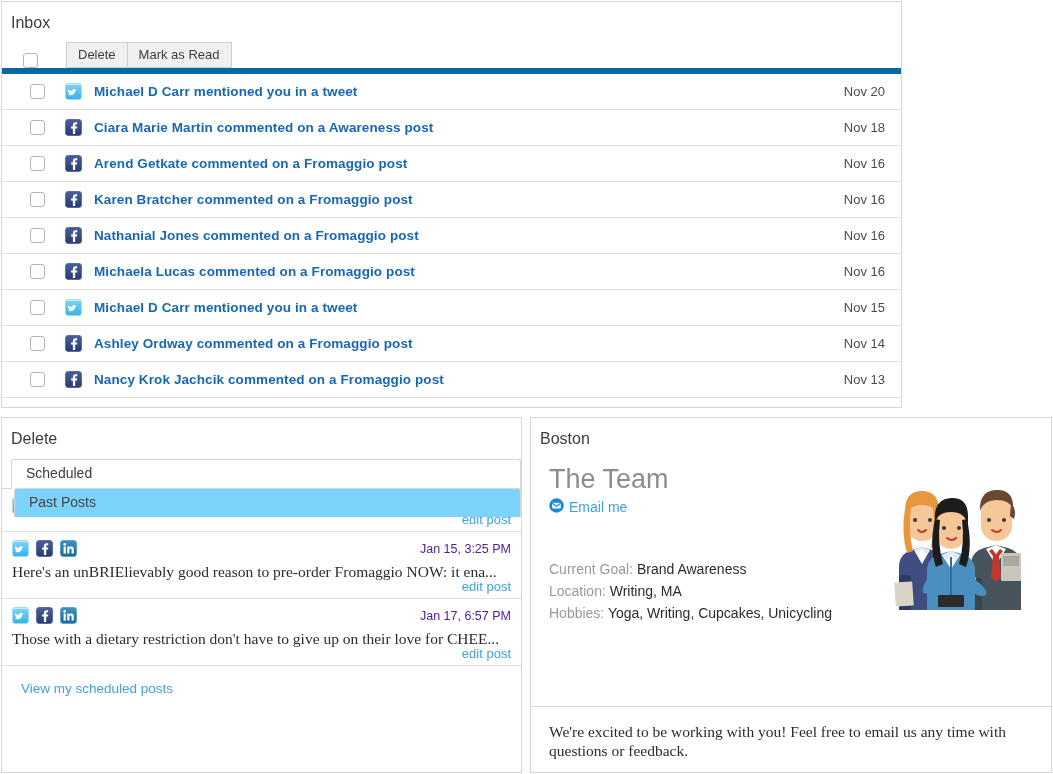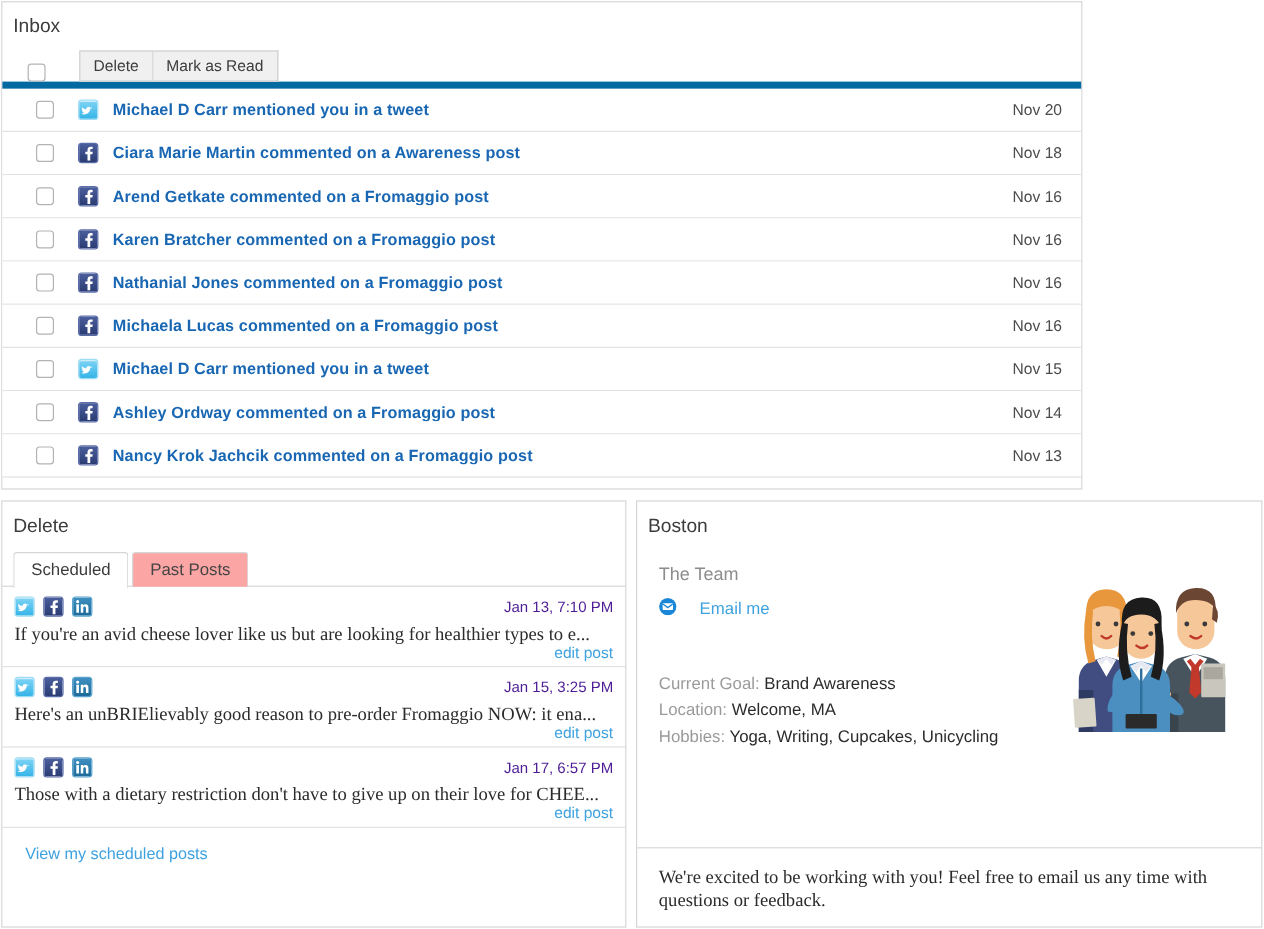--- a/index.html
+++ b/index.html
@@ -118,40 +118,40 @@
   
   #posts-panel {
     position: absolute;
     left: 1px; top: 417px;
     width: 521px; height: 356px;
     border: 1px solid #d6d6d6;
     background: #fff;
   }
   .tabs {
     display: flex;
-    align-items: flex-end;
     padding-left: 9px;
     margin-top: 9px;
     height: 30px;
     position: relative;
+    flex-direction: column;
   }
   .tabs:after {
     content: "";
     position: absolute;
     left: 0; right: 0; bottom: 0;
     border-bottom: 1px solid #d6d6d6;
     z-index: 0;
   }
   .tab {
     font-size: 14px;
     color: #444;
     padding: 5px 14px 6px 14px;
     border: 1px solid #d6d6d6;
     border-bottom: none;
-    background: #fca5a5;
+    background: #7dd3fc;
     border-radius: 3px 3px 0 0;
     position: relative;
     z-index: 1;
     cursor: pointer;
     line-height: 17px;
   }
   .tab.active {
     background: #ffffff;
     color: #3c3c3c;
     margin-bottom: -1px;
@@ -206,29 +206,29 @@
     width: 522px; height: 356px;
     border: 1px solid #d6d6d6;
     background: #fff;
   }
   .welcome-body {
     position: relative;
     height: 256px;
     padding: 16px 0 0 18px;
   }
   .team-name {
-    font-size: 15px;
+    font-size: 27px;
     color: #8d8d8d;
     font-weight: 400;
     line-height: 26px;
   }
   .email-link {
     display: flex;
     align-items: center;
-    gap: 19px;
+    gap: 5px;
     margin-top: 6px;
     font-size: 14px;
     color: #3ea2e0;
     cursor: pointer;
     width: max-content;
   }
   .meta-block { margin-top: 42px; }
   .meta-line {
     font-size: 14px;
     line-height: 22px;
@@ -406,21 +406,20 @@
             <span class="sico li" style="width: 17px; height: 17px;">
               <svg width="11" height="11" viewBox="0 0 11 11">
                 <rect x="0.6" y="3.6" width="2.2" height="7" fill="#ffffff"></rect>
                 <circle cx="1.7" cy="1.4" r="1.3" fill="#ffffff"></circle>
                 <path d="M4.3 3.6h2.1v1c.3-.6 1-1.1 2-1.1 1.6 0 2.4 1 2.4 2.9v4.2H8.6V6.9c0-1-.4-1.5-1.1-1.5-.8 0-1.1.5-1.1 1.5v3.7H4.3z" fill="#ffffff"></path>
               </svg>
             </span>
           </div>
           <div class="post-date">Jan 13, 7:10 PM</div>
         </div>
-        <div class="post-body">If you're an avid cheese lover like us but are looking for healthier types to e...</div>
         <div class="post-edit">edit post</div>
       </div>
       <div class="post-item">
         <div class="post-head">
           <div class="post-icons">
             <span class="sico tw" style="width: 17px; height: 17px;">
               <svg width="12" height="12" viewBox="0 0 12 12">
                 <path d="M9.4 4.1c-.6.3-1 .3-1.5.1.5-.3.6-.6.7-1-.4.3-.8.4-1.3.5A2 2 0 0 0 3.8 5c-1.5-.1-2.8-.8-3.6-1.9-.4.7-.2 1.6.5 2-.3 0-.6-.1-.8-.2 0 .8.6 1.5 1.3 1.7-.2.1-.5.1-.8 0 .2.7.8 1.2 1.6 1.2-.8.6-1.7.8-2.6.7 2.8 1.8 6.6.5 7.6-2.6.1-.4.2-.8.2-1.2.3-.2.6-.5.8-.9z" fill="#ffffff"></path>
               </svg>
             </span>
@@ -486,21 +485,21 @@
           <circle cx="7.5" cy="7.5" r="7.2" fill="#1a87d6"></circle>
           <rect x="3.2" y="4.8" width="8.6" height="5.6" rx="0.6" fill="#ffffff"></rect>
           <path d="M3.4 5.3 L7.5 8.3 L11.6 5.3" stroke="#1a87d6" stroke-width="1.1" fill="none"></path>
         </svg>
       </span>
       <span>Email me</span>
     </div>
 
     <div class="meta-block" id="meta-list">
         <div class="meta-line"><span class="lbl">Current Goal:</span> <span>Brand Awareness</span></div>
-        <div class="meta-line"><span class="lbl">Location:</span> <span>Welcome, MA</span></div>
+        <div class="meta-line"><span class="lbl">Location:</span> <span>Writing, MA</span></div>
         <div class="meta-line"><span class="lbl">Hobbies:</span> <span>Yoga, Writing, Cupcakes, Unicycling</span></div>
       </div>
 
     <div class="team-img">
       <svg viewBox="0 0 150 127" width="150" height="127">
 
         <path d="M24 127 V84 q0-13 13-17 l10-3 10 3 q13 4 13 17 v43 z" fill="#414d80"></path>
         <path d="M47 64 l-8 3 8 14 8-14 z" fill="#ffffff"></path>
         <path d="M47 64 l-8 3 4 4 4-5 4 5 4-4 z" fill="#e6e9f2"></path>
         <rect x="31" y="12" width="33" height="46" rx="16" fill="#f6c799"></rect>

